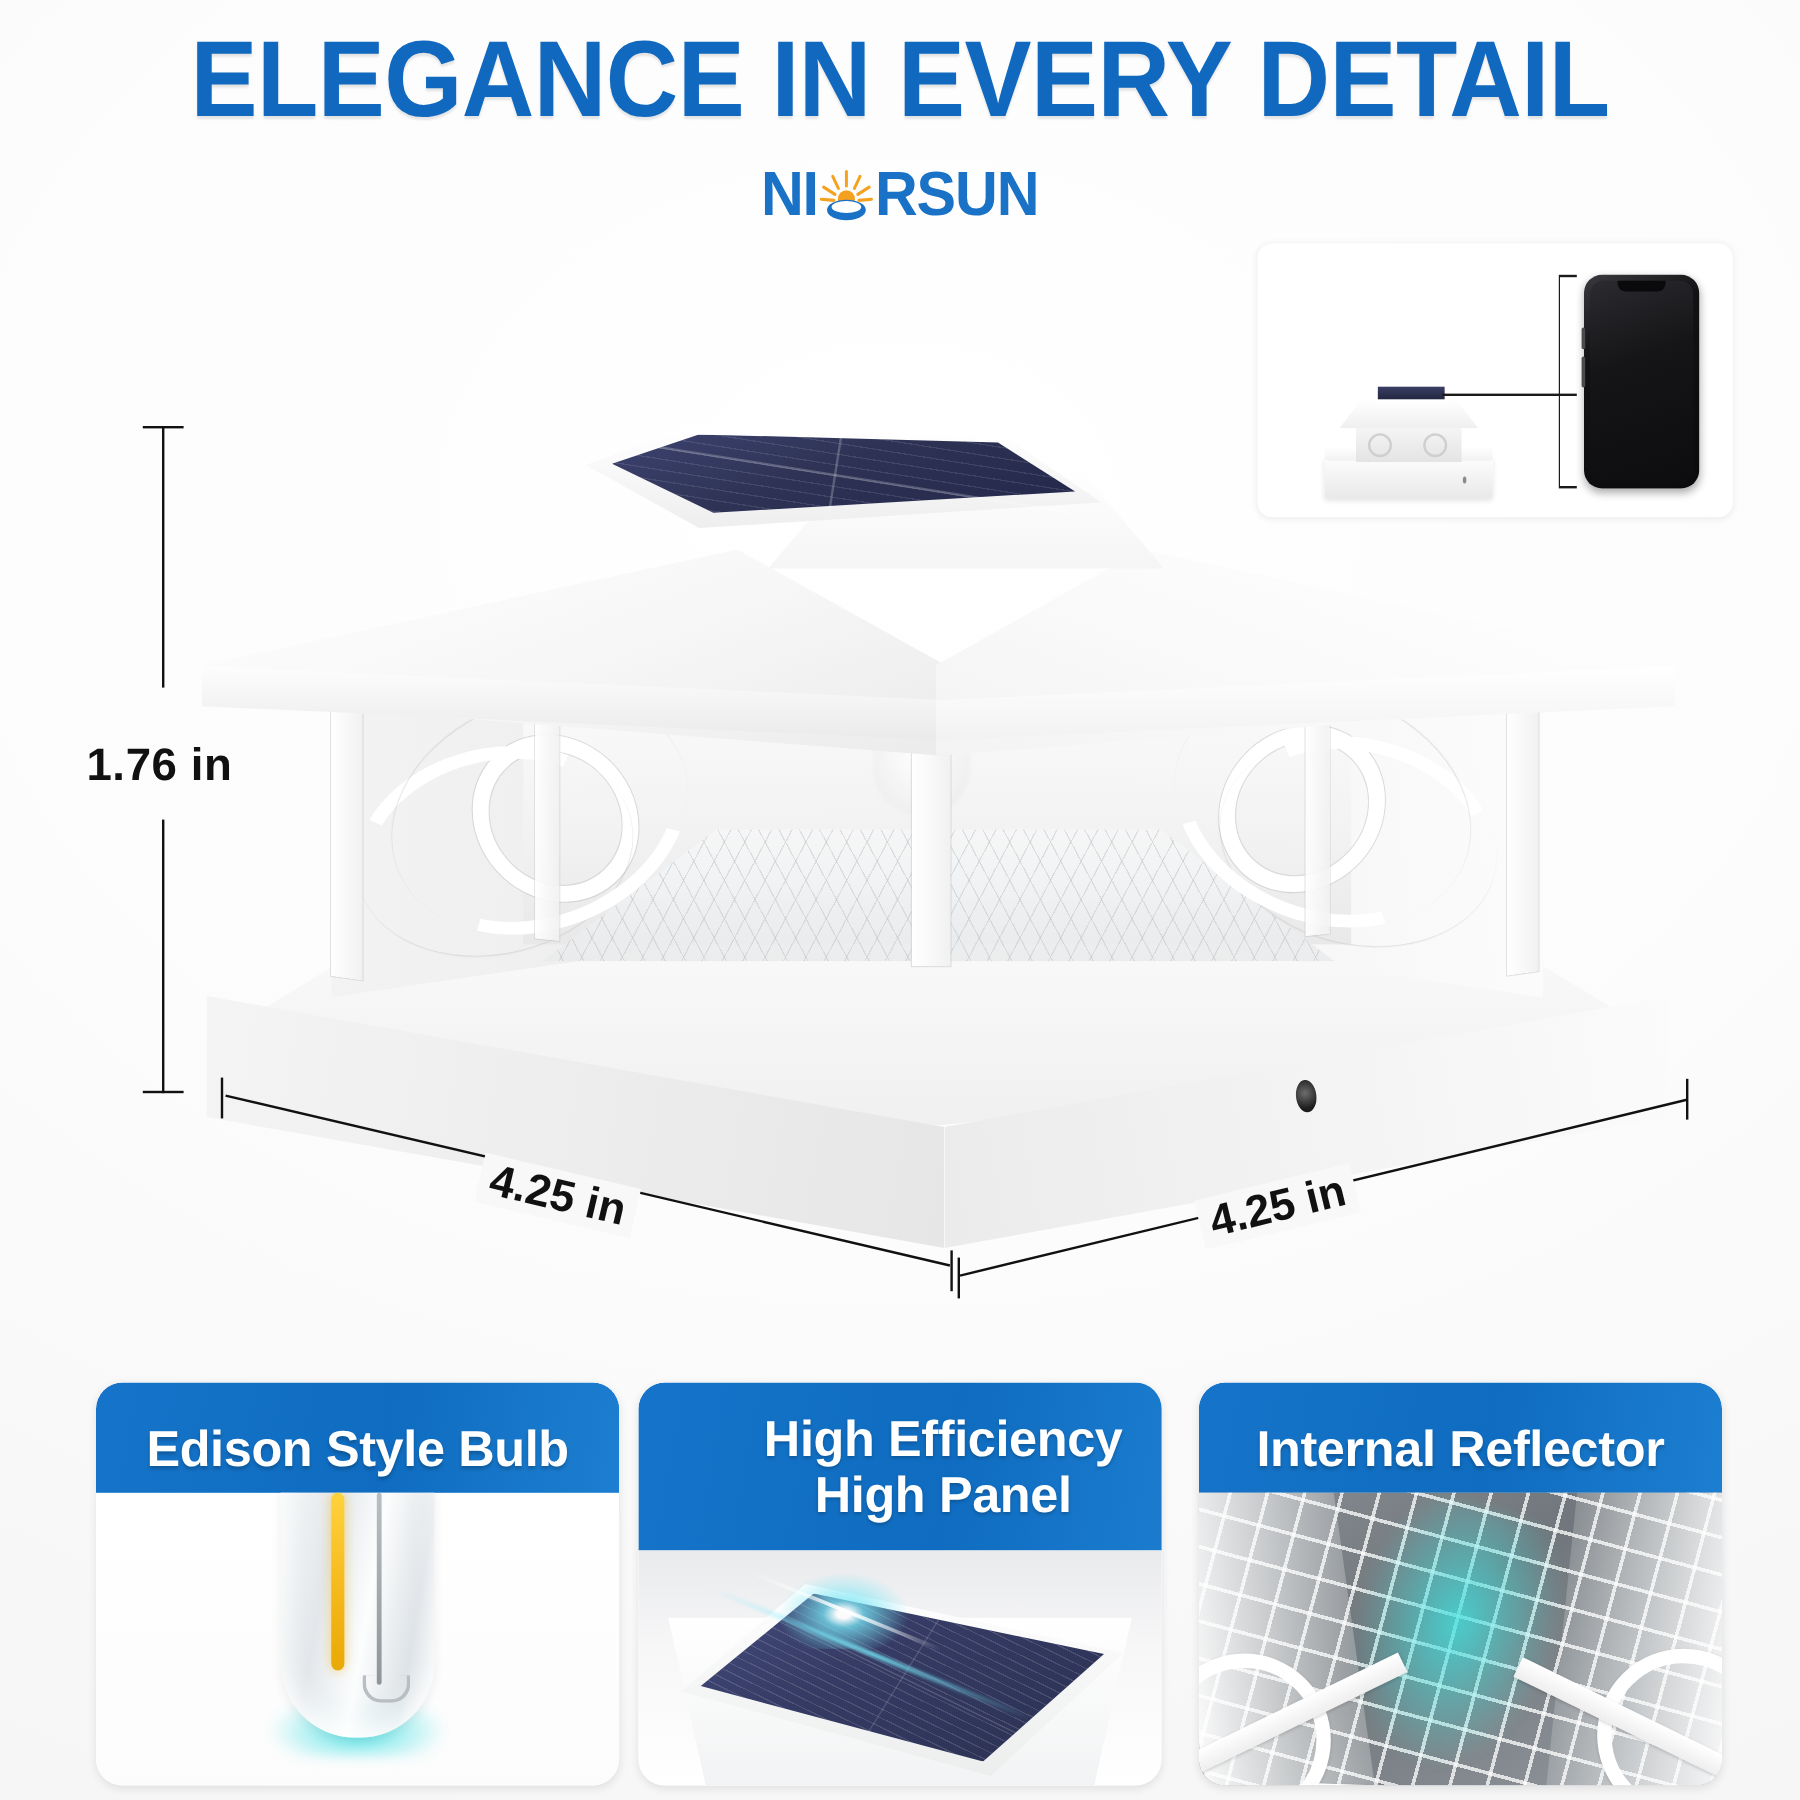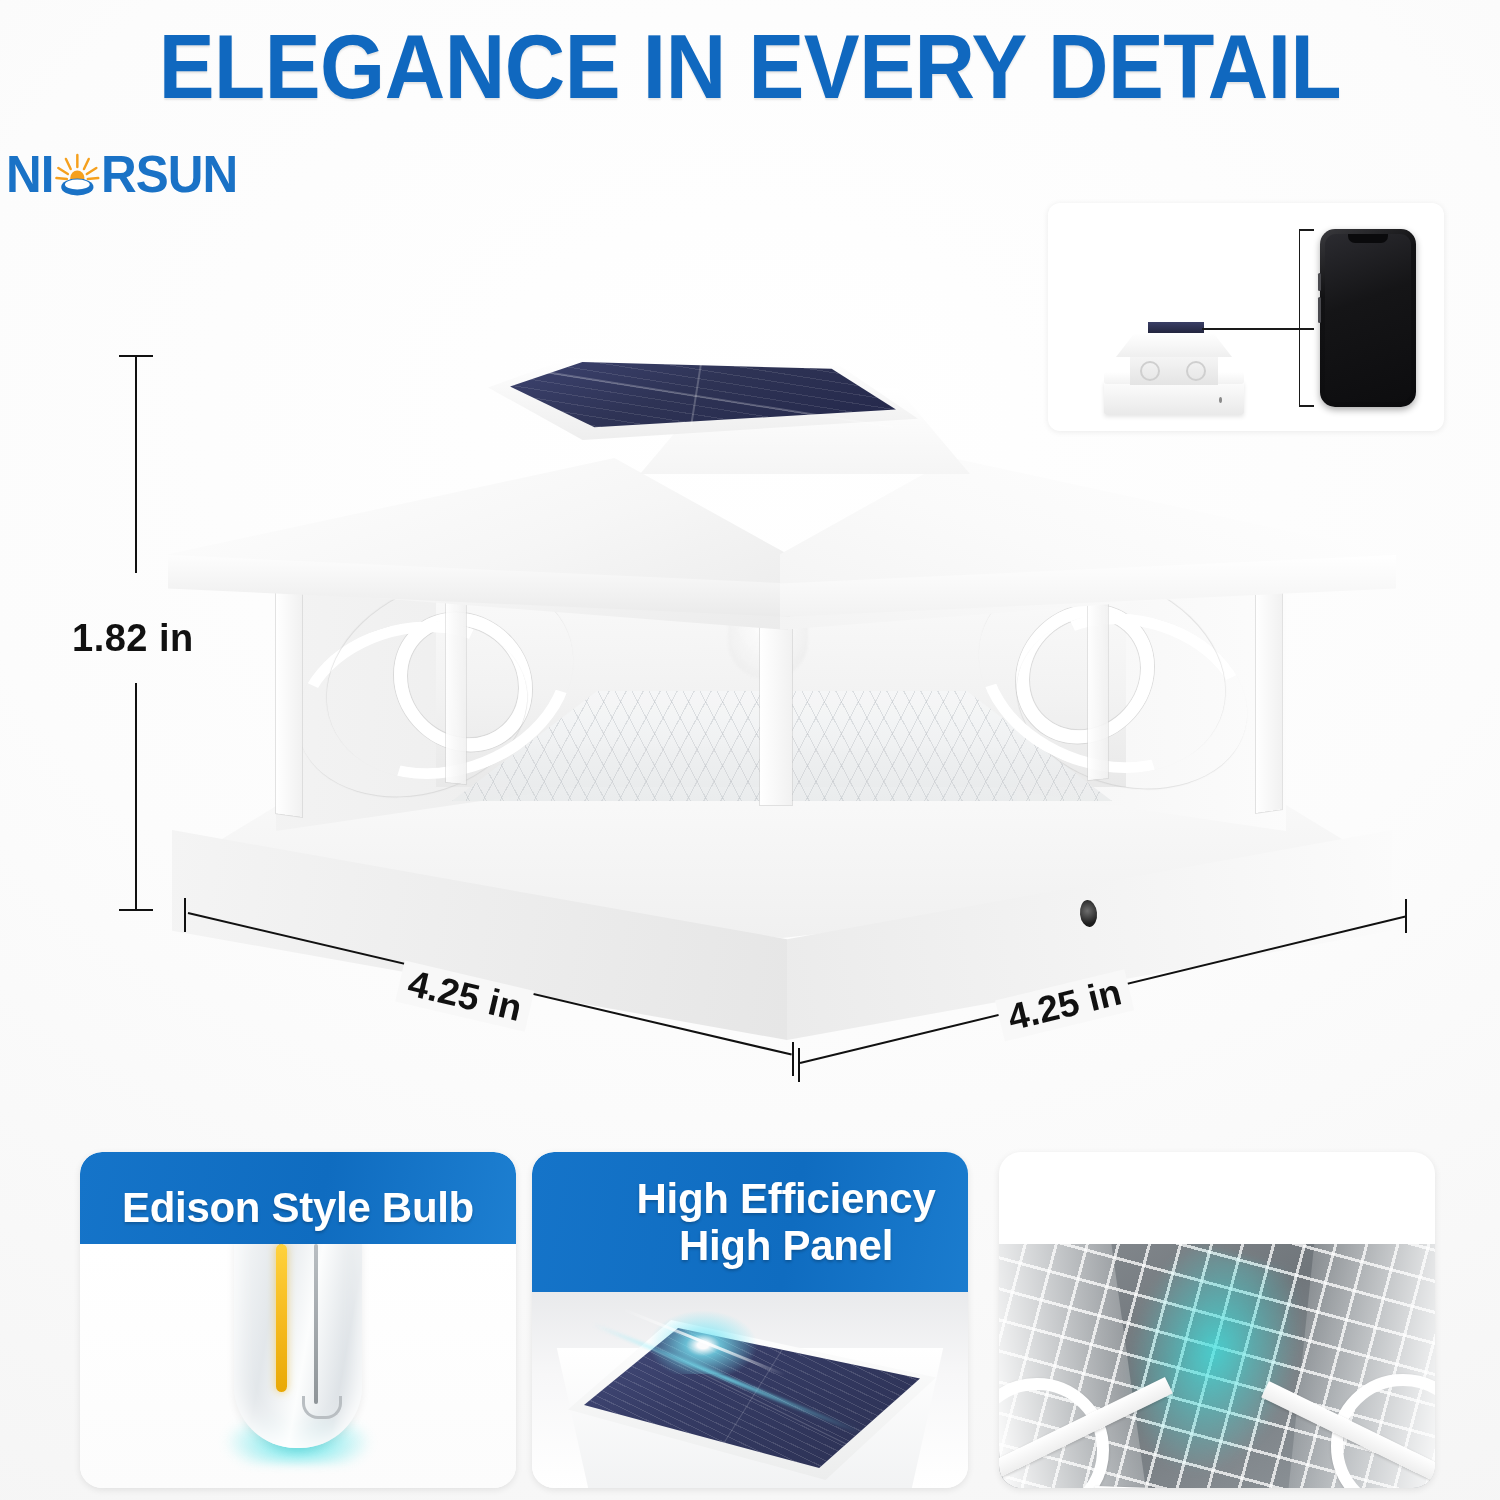--- a/index.html
+++ b/index.html
@@ -23,22 +23,22 @@
     line-height:1.0;
     font-weight:bold;
     letter-spacing:-0.5px;
     color:#1068bf;
     transform:scaleX(.93);
     white-space:nowrap;
     text-shadow:0 2px 2px rgba(0,0,0,.10);
   }
   .brand{
     position:absolute;left:0;right:0;top:136px;
+    text-align:center;
     height:58px;
-    margin-top:12px;
   }
   .brand-inner{
     display:inline-flex;align-items:center;justify-content:center;
     font-size:52px;font-weight:bold;color:#1a72c6;
     letter-spacing:-1px;
     transform:scaleX(.95);
   }
   .brand-inner .seg{line-height:1;}
   .sun-o{
     position:relative;display:inline-block;
@@ -530,21 +530,21 @@
     <div class="panel-seam" style="left:545px;top:14px;width:2px;height:62px;transform:rotate(9deg);"></div>
     <div class="panel-seam" style="left:360px;top:46px;width:386px;height:2px;transform:rotate(9deg);"></div>
   </div>
 
   <div class="dim-v">
     <div class="cap capTop"></div>
     <div class="seg segA"></div>
     <div class="seg segB"></div>
     <div class="cap capBot"></div>
   </div>
-  <div class="dim-v-label">1.82 in</div>
+  <div class="dim-v-label">1.76 in</div>
 
   <div class="dim-dL">
     <div class="capL"></div>
     <div class="line"></div>
     <div class="capR"></div>
   </div>
   <div class="dim-dL-label">4.25 in</div>
 
   <div class="dim-dR">
     <div class="capL"></div>
@@ -579,20 +579,21 @@
         <div class="sp-frame"></div>
         <div class="sp-cells"></div>
         <div class="sp-lines"></div>
         <div class="sp-cross"></div>
         <div class="sp-edge-glow"></div>
         <div class="sp-flare"></div>
       </div>
     </div>
 
     <div class="card card3">
+      <div class="card-head one-line">Internal Reflector</div>
       <div class="card-body body3">
         <div class="rf-grid"></div>
         <div class="rf-glow"></div>
         <div class="rf-shade-l"></div>
         <div class="rf-shade-r"></div>
         <div class="rf-ring" style="left:-34px;bottom:-34px;width:120px;height:120px;"></div>
         <div class="rf-ring" style="right:-40px;bottom:-30px;width:120px;height:120px;"></div>
         <div class="rf-rib" style="left:-20px;bottom:50px;width:200px;height:18px;transform:rotate(-26deg);"></div>
         <div class="rf-rib" style="right:-20px;bottom:46px;width:200px;height:18px;transform:rotate(26deg);"></div>
         <div class="rf-rib" style="left:96px;bottom:-24px;width:230px;height:22px;transform:rotate(2deg);"></div>

